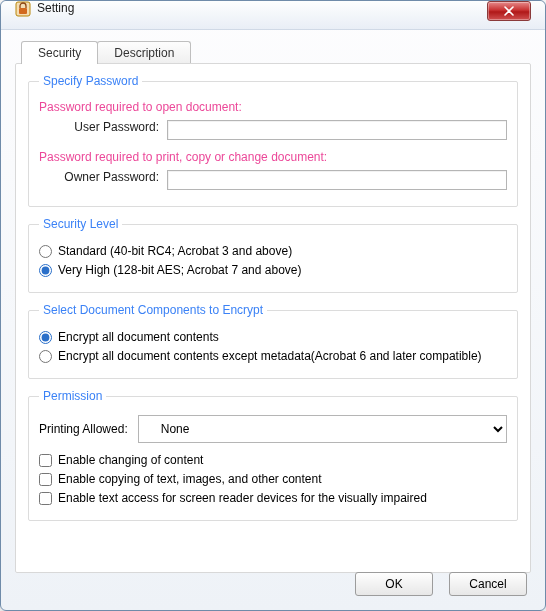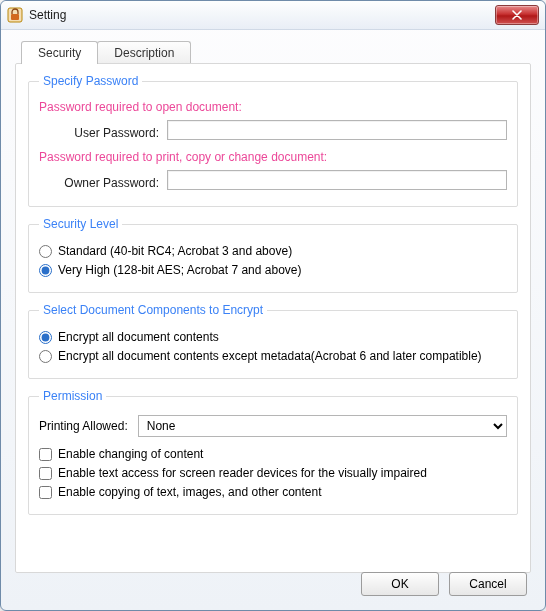--- a/index.html
+++ b/index.html
@@ -1,41 +1,41 @@
 <!DOCTYPE html>
 <html><head>
 <meta charset="utf-8">
 <style>
   html,body{margin:0;padding:0;font-family:"Segoe UI",Tahoma,Arial,sans-serif;font-size:12px;color:#000;background:#fff}
   .window{width:546px;height:611px;box-sizing:border-box;background:linear-gradient(#fdfdfe,#eef2f7);border:1px solid #6f8ba9;border-radius:6px;box-shadow:0 2px 8px rgba(0,0,0,0.25);position:relative;overflow:hidden}
-  .titlebar{height:28px;display:flex;align-items:center;padding:0 6px;background:linear-gradient(#fdfefe,#e9eef6);border-bottom:1px solid #d0d9e6;border-top-left-radius:6px;border-top-right-radius:6px}
+  .titlebar{height:28px;display:flex;padding:0 14px;background:linear-gradient(#fdfefe,#e9eef6);border-bottom:1px solid #d0d9e6;border-top-left-radius:6px;border-top-right-radius:6px}
   .titlebar .app-icon{width:16px;height:16px;margin-right:6px;display:flex;align-items:center;justify-content:center}
   .titlebar .title{flex:1;font-size:12px;color:#1a1a1a}
   .titlebar .close{width:42px;height:18px;border:1px solid #8a3a3a;border-radius:3px;background:linear-gradient(#e68a8a,#c83232 45%,#b01818 55%,#d05050);box-shadow:inset 0 0 0 1px rgba(255,255,255,0.35);display:flex;align-items:center;justify-content:center;cursor:pointer}
   .titlebar .close svg{width:10px;height:10px}
   .client{position:absolute;top:28px;left:0;right:0;bottom:0;padding:12px 14px 12px 14px;box-sizing:border-box}
   .panel{background:#fff;border:1px solid #d8d8d8;border-radius:2px;height:510px;box-sizing:border-box;position:relative}
   .tabs{position:absolute;top:-22px;left:6px;display:flex}
   .tab{border:1px solid #bfbfbf;border-bottom:none;padding:4px 16px;background:linear-gradient(#fdfdfd,#efefef);font-size:12px;border-top-left-radius:3px;border-top-right-radius:3px;margin-right:-1px;cursor:pointer;color:#333}
   .tab.active{background:#fff;position:relative;z-index:2;border-color:#bfbfbf}
   .tab.active::after{content:"";position:absolute;left:0;right:0;bottom:-1px;height:2px;background:#fff}
   .tabs-wrap{position:relative;margin-top:22px}
   .content{padding:10px 12px 6px 12px}
   fieldset{border:1px solid #dcdcdc;border-radius:2px;margin:0 0 10px 0;padding:8px 10px 10px 10px}
   legend{padding:0 4px;color:#3b82f6;font-size:12px}
-  .row{display:flex;align-items:flex-end;margin:6px 0}
+  .row{display:flex;align-items:flex-start;margin:6px 0}
   .lbl{width:120px;text-align:right;margin-right:8px;color:#222}
   .plain{color:#ec4899;margin:4px 0 2px 0}
   input[type=password]{flex:1;height:20px;border:1px solid #b5b5b5;box-shadow:inset 1px 1px 0 rgba(0,0,0,0.05);padding:1px 4px;font:inherit;box-sizing:border-box}
   .radio-row,.check-row{display:flex;align-items:center;margin:5px 0;gap:6px}
   input[type=radio],input[type=checkbox]{width:13px;height:13px;margin:0;accent-color:#2a6fc9}
   .sel-row{display:flex;align-items:center;margin:4px 0 10px 0}
   .sel-row .plbl{margin-right:10px}
-  select{flex:1;height:22px;border:1px solid #b5b5b5;background:#fff;font:inherit;padding:1px 4px}
-  .buttons{position:absolute;right:18px;bottom:14px;display:flex;gap:10px}
+  select{flex:1;height:28px;border:1px solid #b5b5b5;background:#fff;font:inherit;padding:1px 18px}
+  .buttons{position:absolute;right:18px;bottom:14px;display:flex;gap:16px}
   button.btn{min-width:78px;height:24px;border:1px solid #9c9c9c;border-radius:3px;background:linear-gradient(#fefefe,#e7e7e7);font:inherit;cursor:pointer;padding:0 14px}
 </style>
 </head>
 <body>
 
 <div class="window">
   <div class="titlebar">
     <span class="app-icon">
       <svg viewBox="0 0 16 16">
           <rect x="1" y="1" width="14" height="14" rx="2" fill="#f5deb3" stroke="#b8860b"></rect>
@@ -105,25 +105,25 @@
               <select>
                 <option>None</option>
               </select>
             </div>
             <label class="check-row">
               <input type="checkbox" style="">
               <span>Enable changing of content</span>
             </label>
             <label class="check-row">
               <input type="checkbox" style="">
-              <span>Enable text access for screen reader devices for the visually impaired</span>
+              <span>Enable copying of text, images, and other content</span>
             </label>
             <label class="check-row">
               <input type="checkbox" style="">
-              <span>Enable copying of text, images, and other content</span>
+              <span>Enable text access for screen reader devices for the visually impaired</span>
             </label>
           </fieldset>
 
         </div>
       </div>
     </div>
 
     <div class="buttons">
       <button class="btn">OK</button>
       <button class="btn">Cancel</button>

